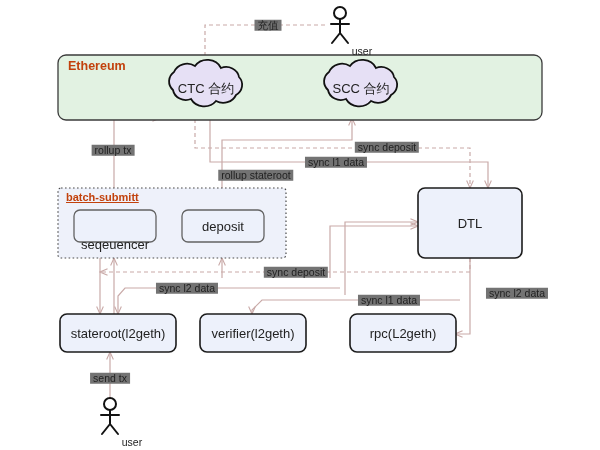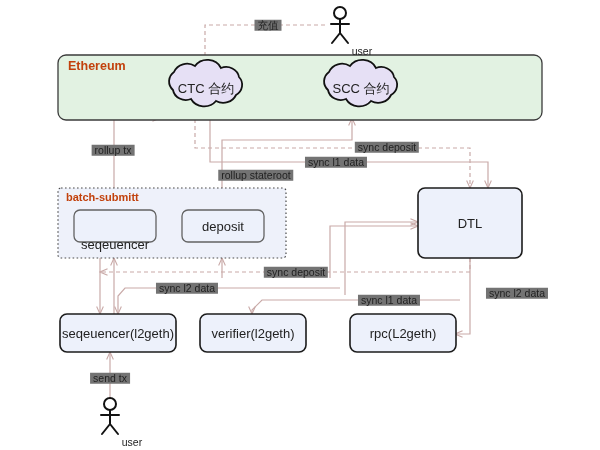--- a/index.html
+++ b/index.html
@@ -193,29 +193,29 @@
 
     <g>
       <circle class="stick" cx="110" cy="404" r="6"></circle>
       <path class="stick" d="M 110 410 L 110 424 M 101 415 L 119 415 M 110 424 L 102 434 M 110 424 L 118 434"></path>
     </g>
   </svg>
 
   <div class="overlay">
 
     <div class="lbl group-title" style="left:68px; top:60px;">Ethereum</div>
-    <div class="lbl group-title" style="left:66px; top:192px; font-size:11px;">batch-submitt</div>
+    <div class="lbl group-title" style="left:66px; top:192px; font-size:11px;text-decoration:underline;">batch-submitt</div>
 
     <div class="lbl node-label center" style="left:206px; top:88px;">CTC 合约</div>
     <div class="lbl node-label center" style="left:361px; top:88px;">SCC 合约</div>
 
     <div class="lbl node-label center" style="left:115px; top:226px;margin-top:18px;">seqeuencer</div>
     <div class="lbl node-label center" style="left:223px; top:226px;">deposit</div>
     <div class="lbl node-label center" style="left:470px; top:223px;">DTL</div>
-    <div class="lbl node-label center" style="left:118px; top:333px;">seqeuencer(l2geth)</div>
+    <div class="lbl node-label center" style="left:118px; top:333px;">stateroot(l2geth)</div>
     <div class="lbl node-label center" style="left:253px; top:333px;">verifier(l2geth)</div>
     <div class="lbl node-label center" style="left:403px; top:333px;">rpc(L2geth)</div>
 
     <div class="lbl actor-label center" style="left:340px; top:51px;">user</div>
     <div class="lbl actor-label center" style="left:110px; top:442px;">user</div>
 
     <div class="lbl edge-label center" style="left:268px; top:25px;">充值</div>
     <div class="lbl edge-label center" style="left:113px; top:150px;">rollup tx</div>
     <div class="lbl edge-label center" style="left:228px; top:175px;margin-left:28px;">rollup stateroot</div>
     <div class="lbl edge-label center" style="left:387px; top:147px;">sync deposit</div>

